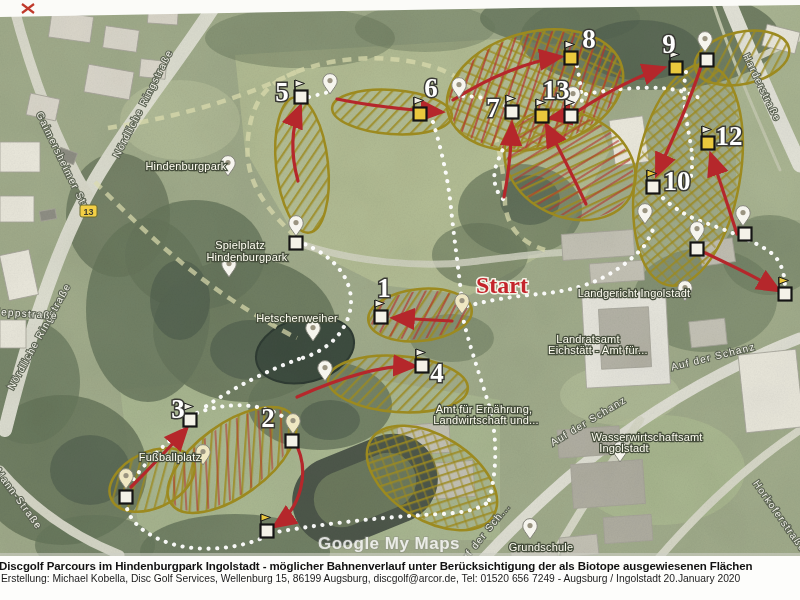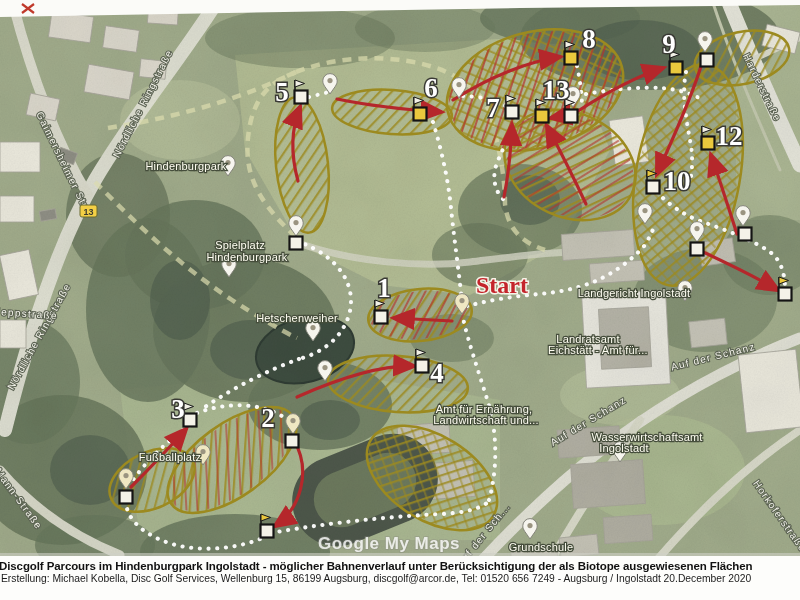--- a/index.html
+++ b/index.html
@@ -445,15 +445,15 @@
       <g>
         <polygon points="0,0 800,0 800,5 520,8 0,17" fill="#fbfbf8"></polygon>
         <path d="M 22,4 l 12,9 M 34,4 l -12,9" stroke="#c0392b" stroke-width="2.2" fill="none"></path>
         <rect x="0" y="553" width="800" height="3" fill="#cfd0c6" opacity=".6"></rect>
       </g>
     </svg>
   </div>
 
   <div class="caption">
     <div class="caption-title">Discgolf Parcours im Hindenburgpark Ingolstadt - möglicher Bahnenverlauf unter Berücksichtigung der als Biotope ausgewiesenen Flächen</div>
-    <div class="caption-credit">Erstellung: Michael Kobella, Disc Golf Services, Wellenburg 15, 86199 Augsburg, discgolf@arcor.de, Tel: 01520 656 7249 - Augsburg / Ingolstadt 20.December 2020</div>
+    <div class="caption-credit">Erstellung: Michael Kobella, Disc Golf Services, Wellenburg 15, 86199 Augsburg, discgolf@arcor.de, Tel: 01520 656 7249 - Augsburg / Ingolstadt 20.January 2020</div>
   </div>
 </div>
 
 </body></html>

